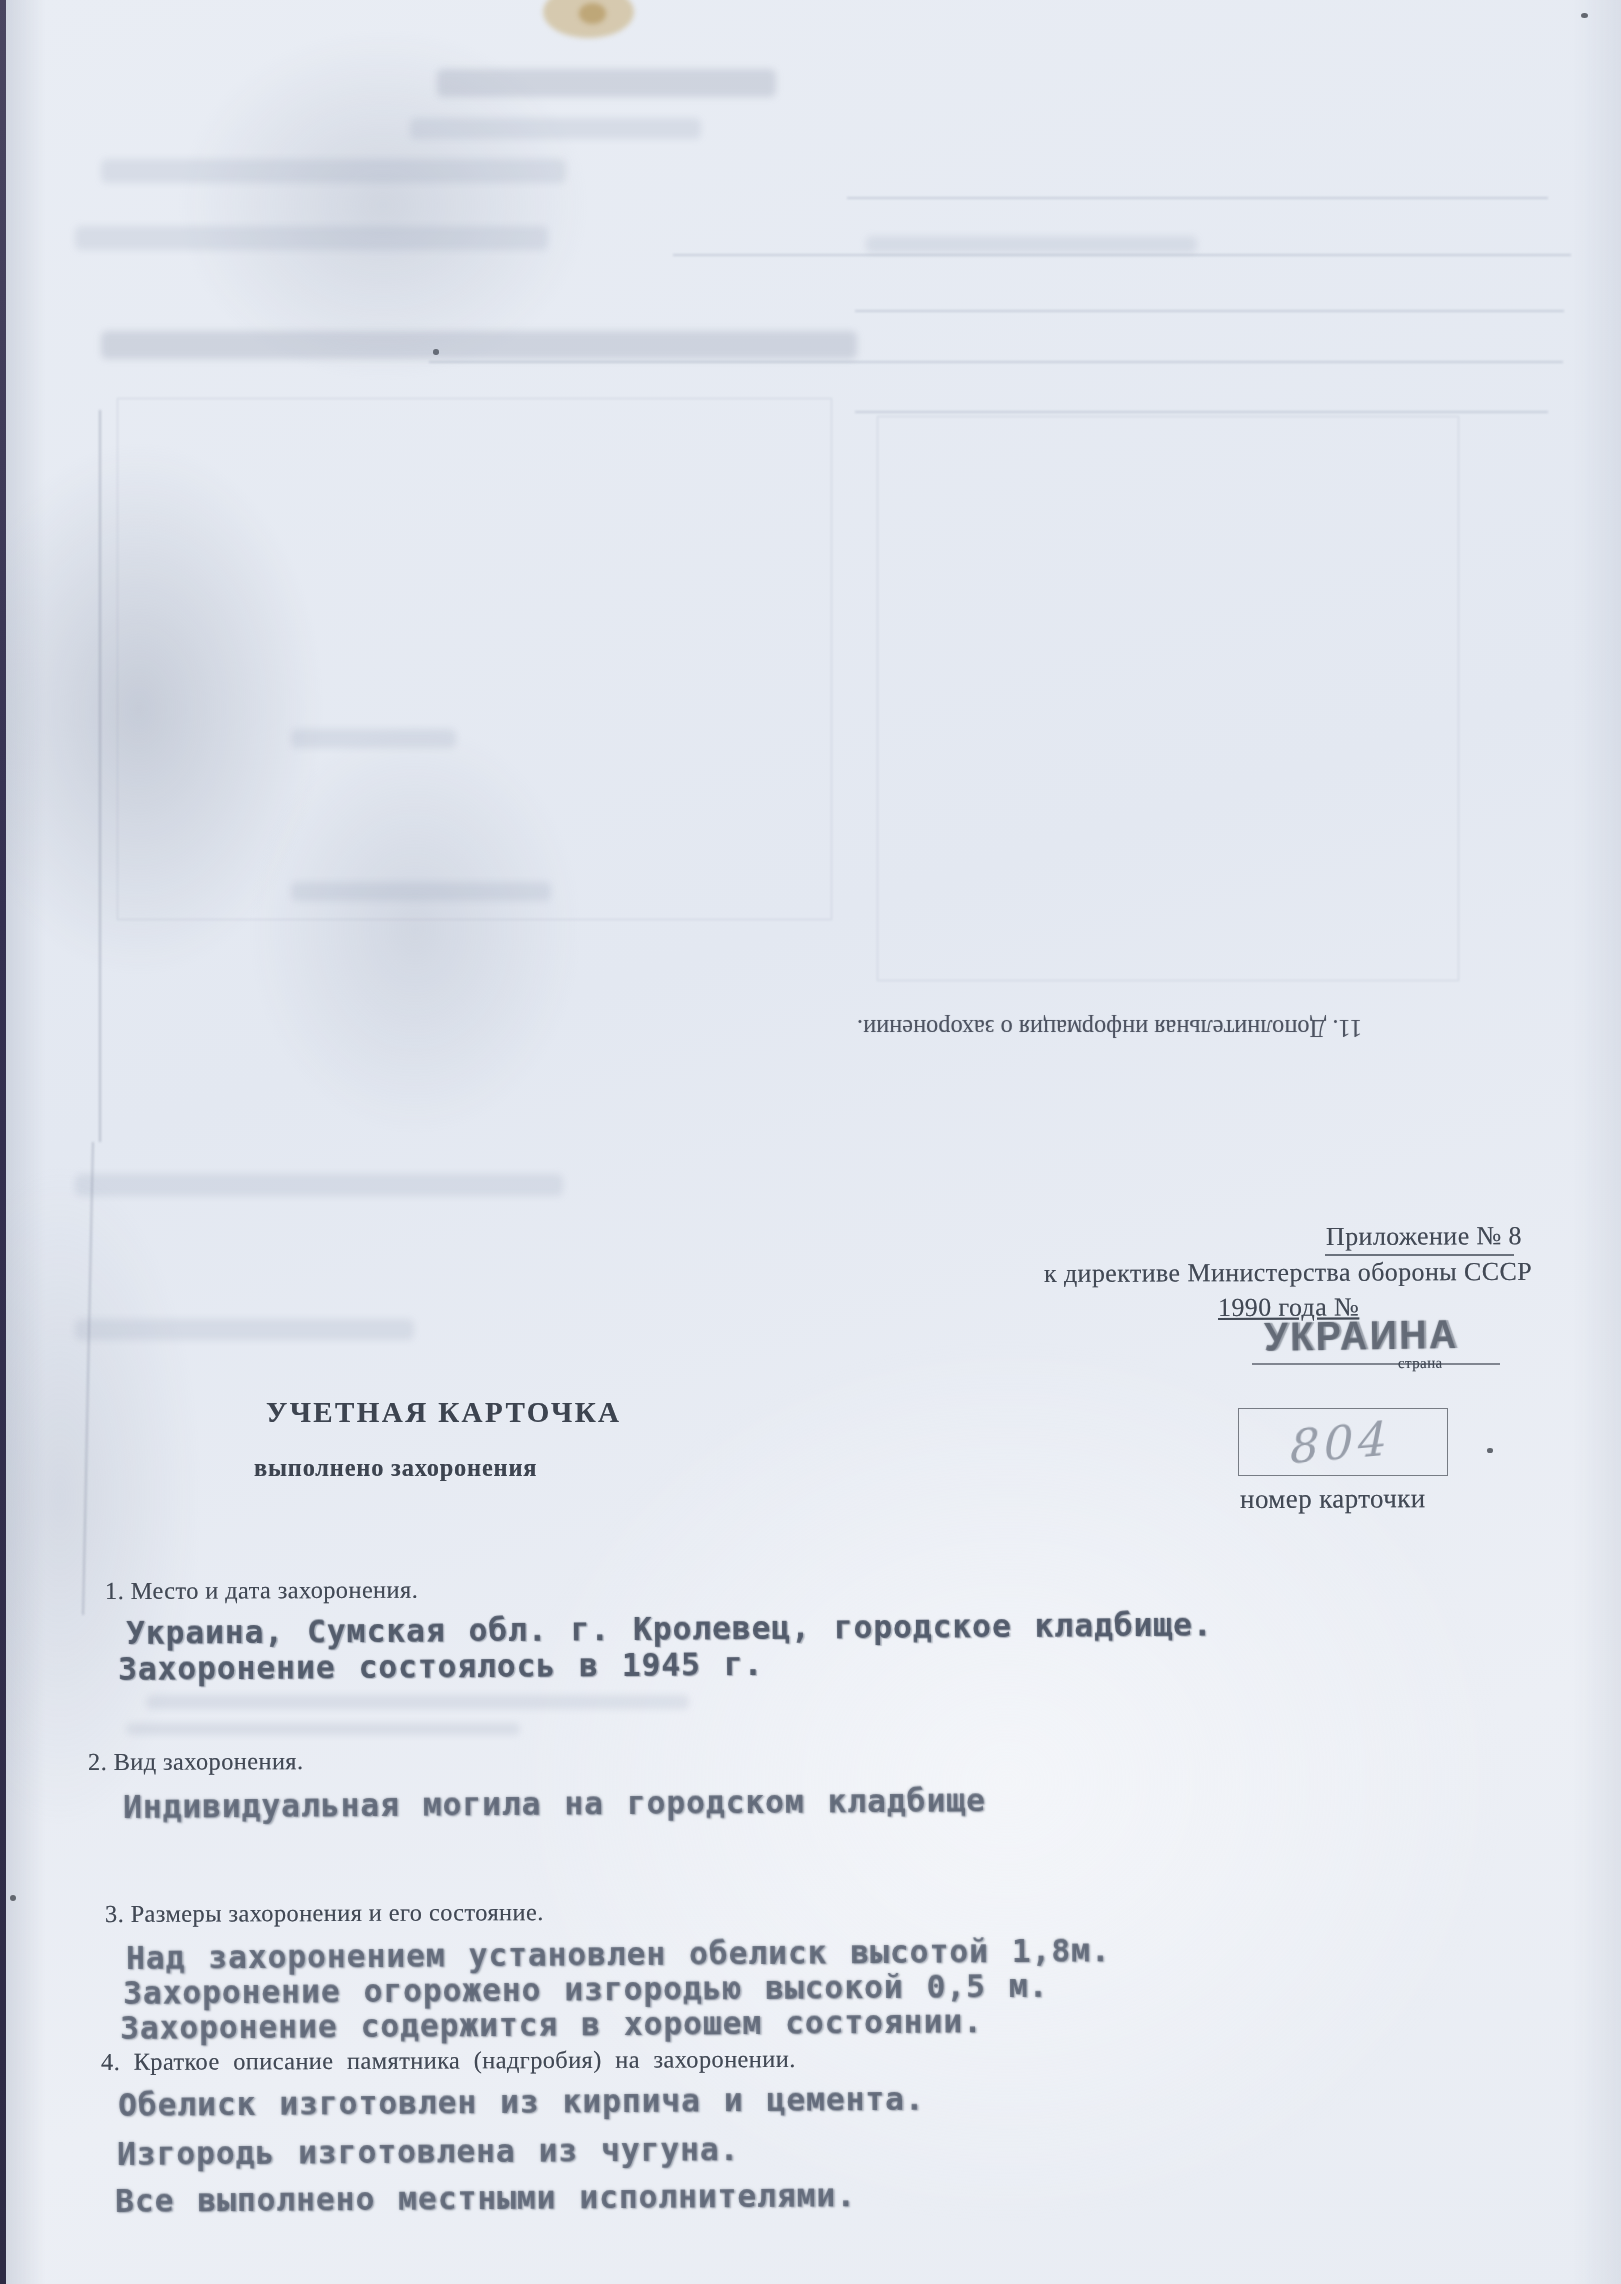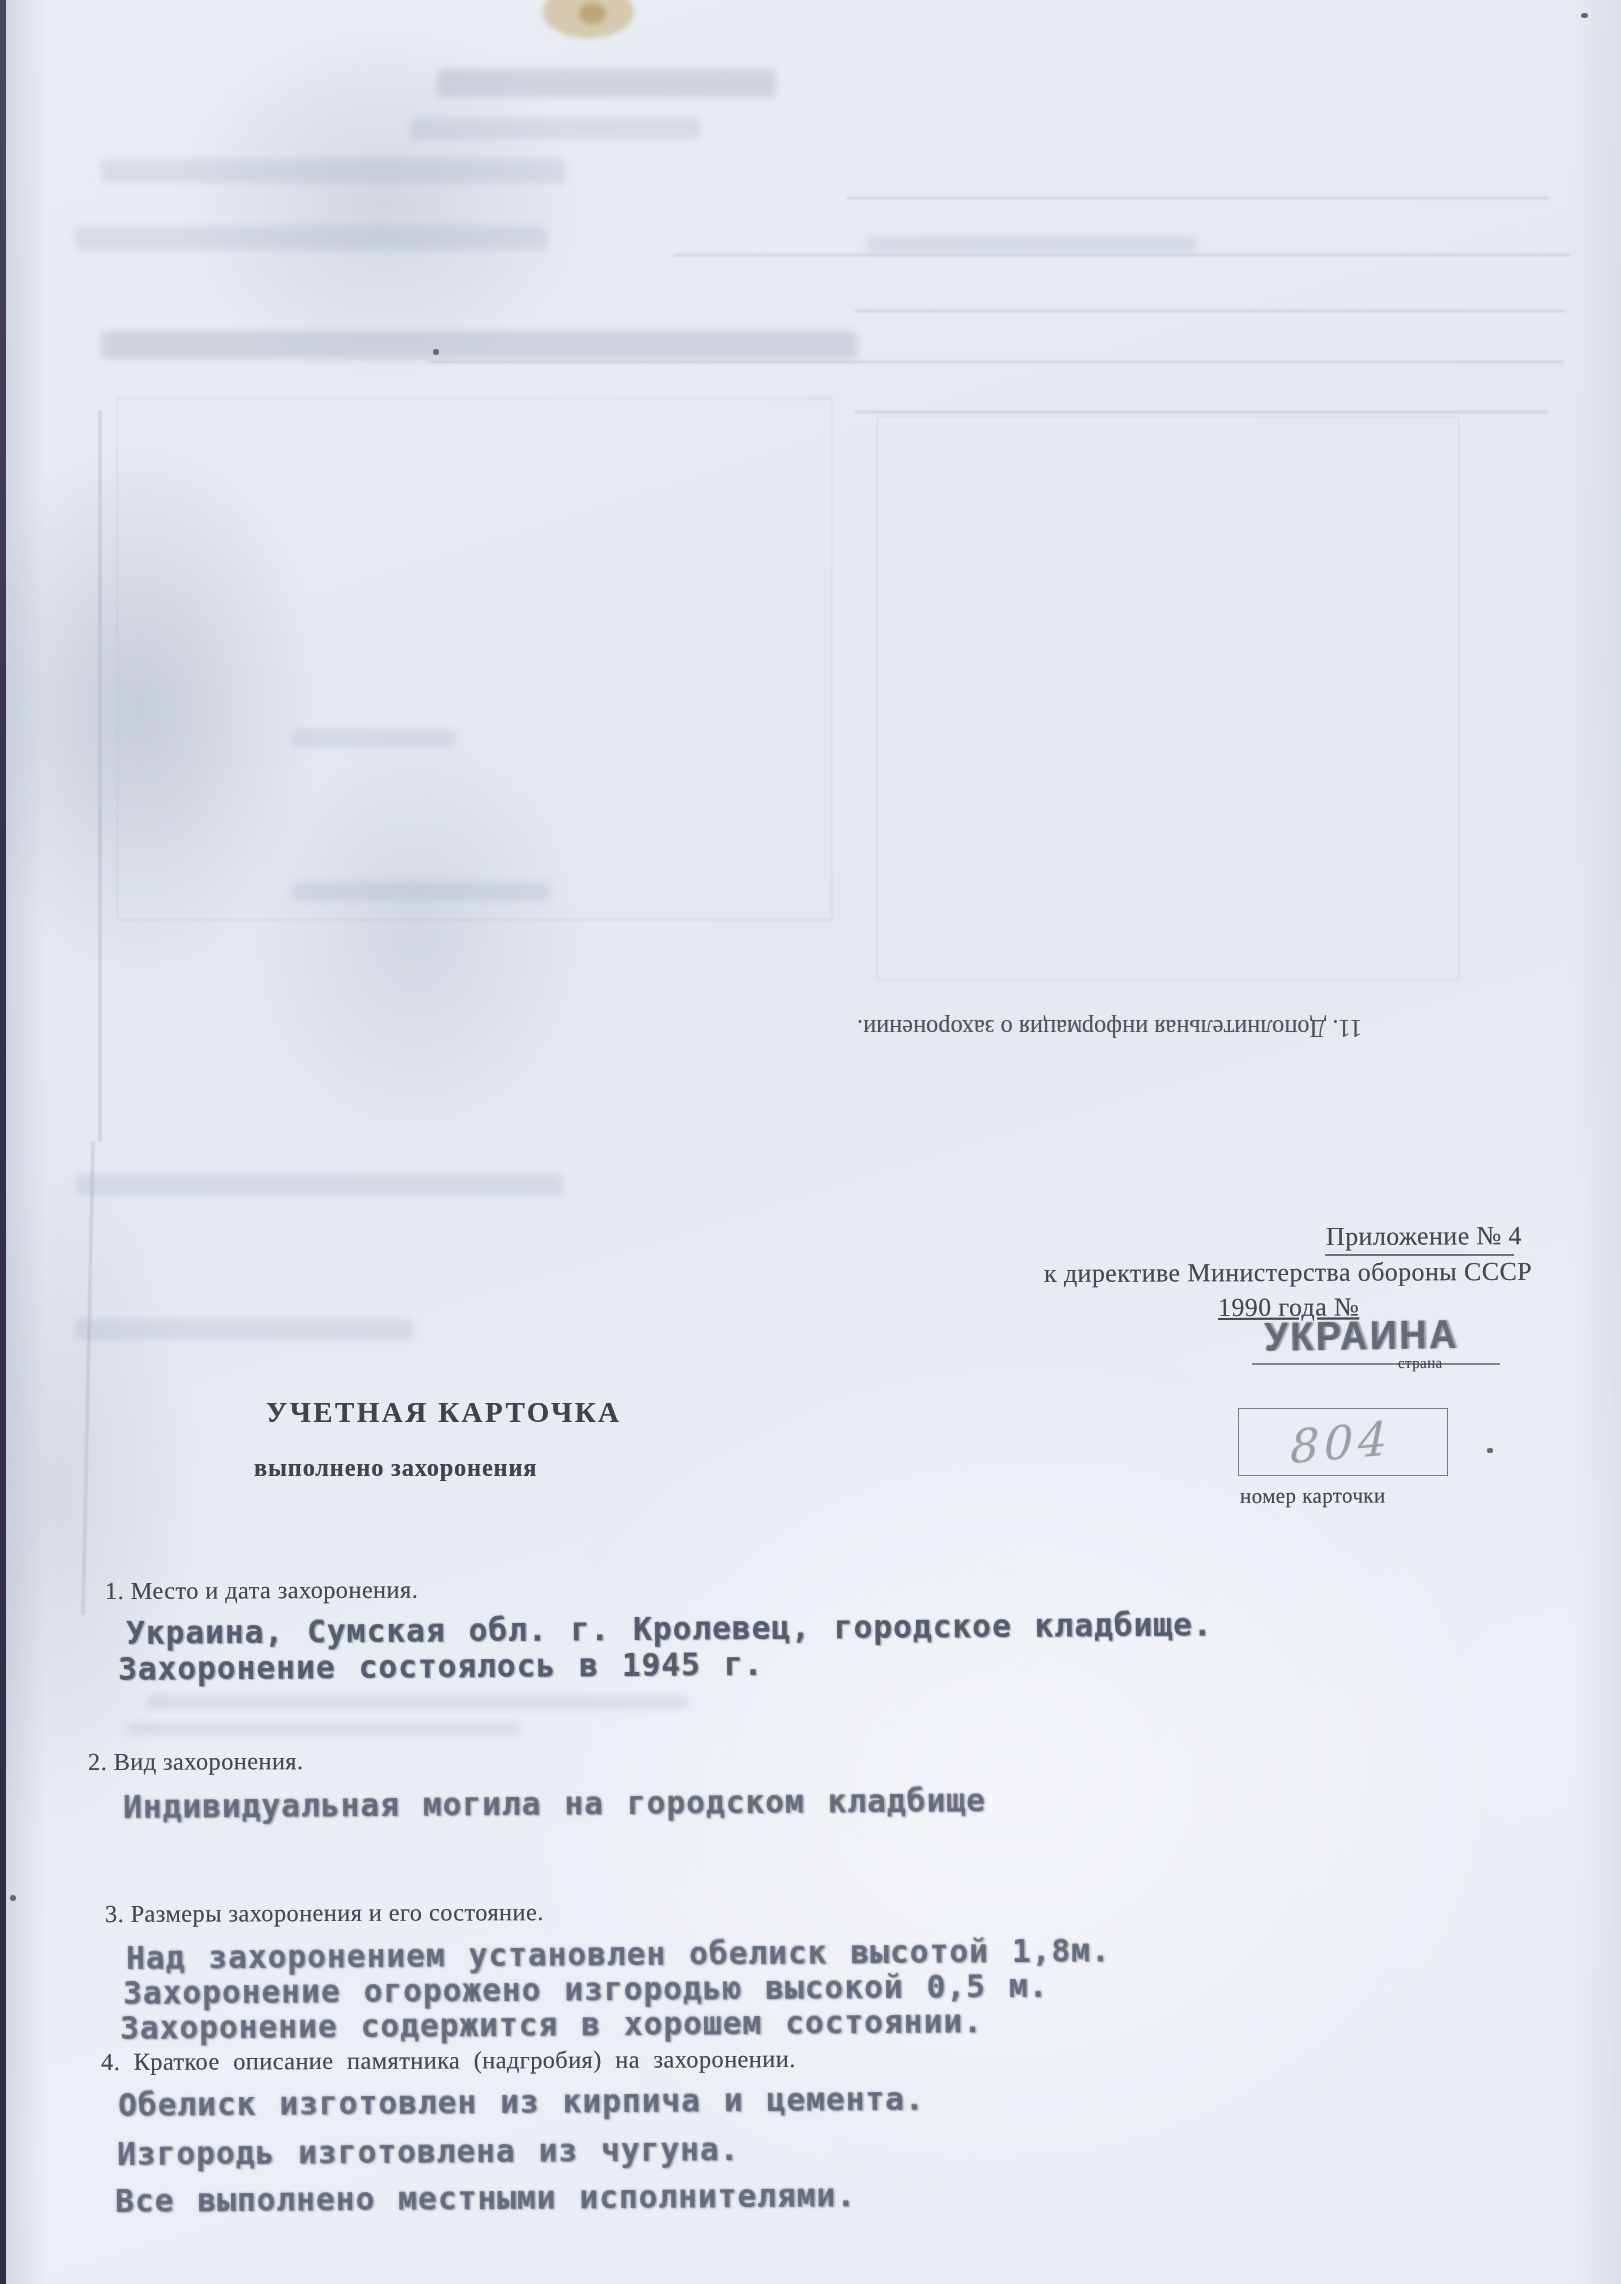--- a/index.html
+++ b/index.html
@@ -106,32 +106,32 @@
   <div class="gline" style="left:855px;top:411px;width:693px;"></div>
 
   <div class="grect" style="left:117px;top:398px;width:713px;height:520px;"></div>
   <div class="grect" style="left:877px;top:416px;width:580px;height:563px;"></div>
 
   <div class="crease" style="left:99px;top:410px;height:732px;"></div>
   <div class="crease" style="left:87px;top:1142px;height:473px;transform:rotate(1.2deg);"></div>
 
   <div class="rot180" style="left:857px;top:1014px;">11. Дополнительная информация о захоронении.</div>
 
-  <div class="print apx" style="left:1326px;top:1222px;">Приложение № 4</div>
+  <div class="print apx" style="left:1326px;top:1222px;">Приложение № 8</div>
   <div class="apx-underline" style="left:1325px;top:1254px;width:189px;"></div>
   <div class="print apx" style="left:1044px;top:1259px;">к директиве Министерства  обороны СССР</div>
   <div class="print apx" style="left:1218px;top:1293px;text-decoration:underline;">1990 года №</div>
 
   <div class="stamp" style="left:1266px;top:1315px;">УКРАИНА</div>
   <div class="stamp-line" style="left:1252px;top:1363px;width:248px;"></div>
   <div class="print" style="left:1398px;top:1355px;font-size:15px;">страна</div>
 
   <div class="numbox" style="left:1238px;top:1408px;width:208px;height:66px;"></div>
   <div class="pencil" style="left:1290px;top:1416px;">804</div>
-  <div class="print" style="left:1240px;top:1484px;font-size:21px;">номер карточки</div>
+  <div class="print" style="left:1240px;top:1484px;font-size:27px;">номер карточки</div>
 
   <div class="title" style="left:266px;top:1396px;font-size:29px;letter-spacing:2.4px;">УЧЕТНАЯ КАРТОЧКА</div>
   <div class="title" style="left:254px;top:1454px;font-size:24.4px;letter-spacing:0.8px;">выполнено захоронения</div>
 
   <div class="print h-sec" style="left:105px;top:1577px;">1. Место и дата захоронения.</div>
   <div class="typed" style="left:126px;top:1615px;">Украина, Сумская обл. г. Кролевец, городское кладбище.</div>
   <div class="typed" style="left:118px;top:1651px;">Захоронение состоялось в 1945 г.</div>
 
   <div class="print h-sec" style="left:88px;top:1748px;">2. Вид захоронения.</div>
   <div class="typed faded" style="left:123px;top:1789px;">Индивидуальная могила на городском кладбище</div>

